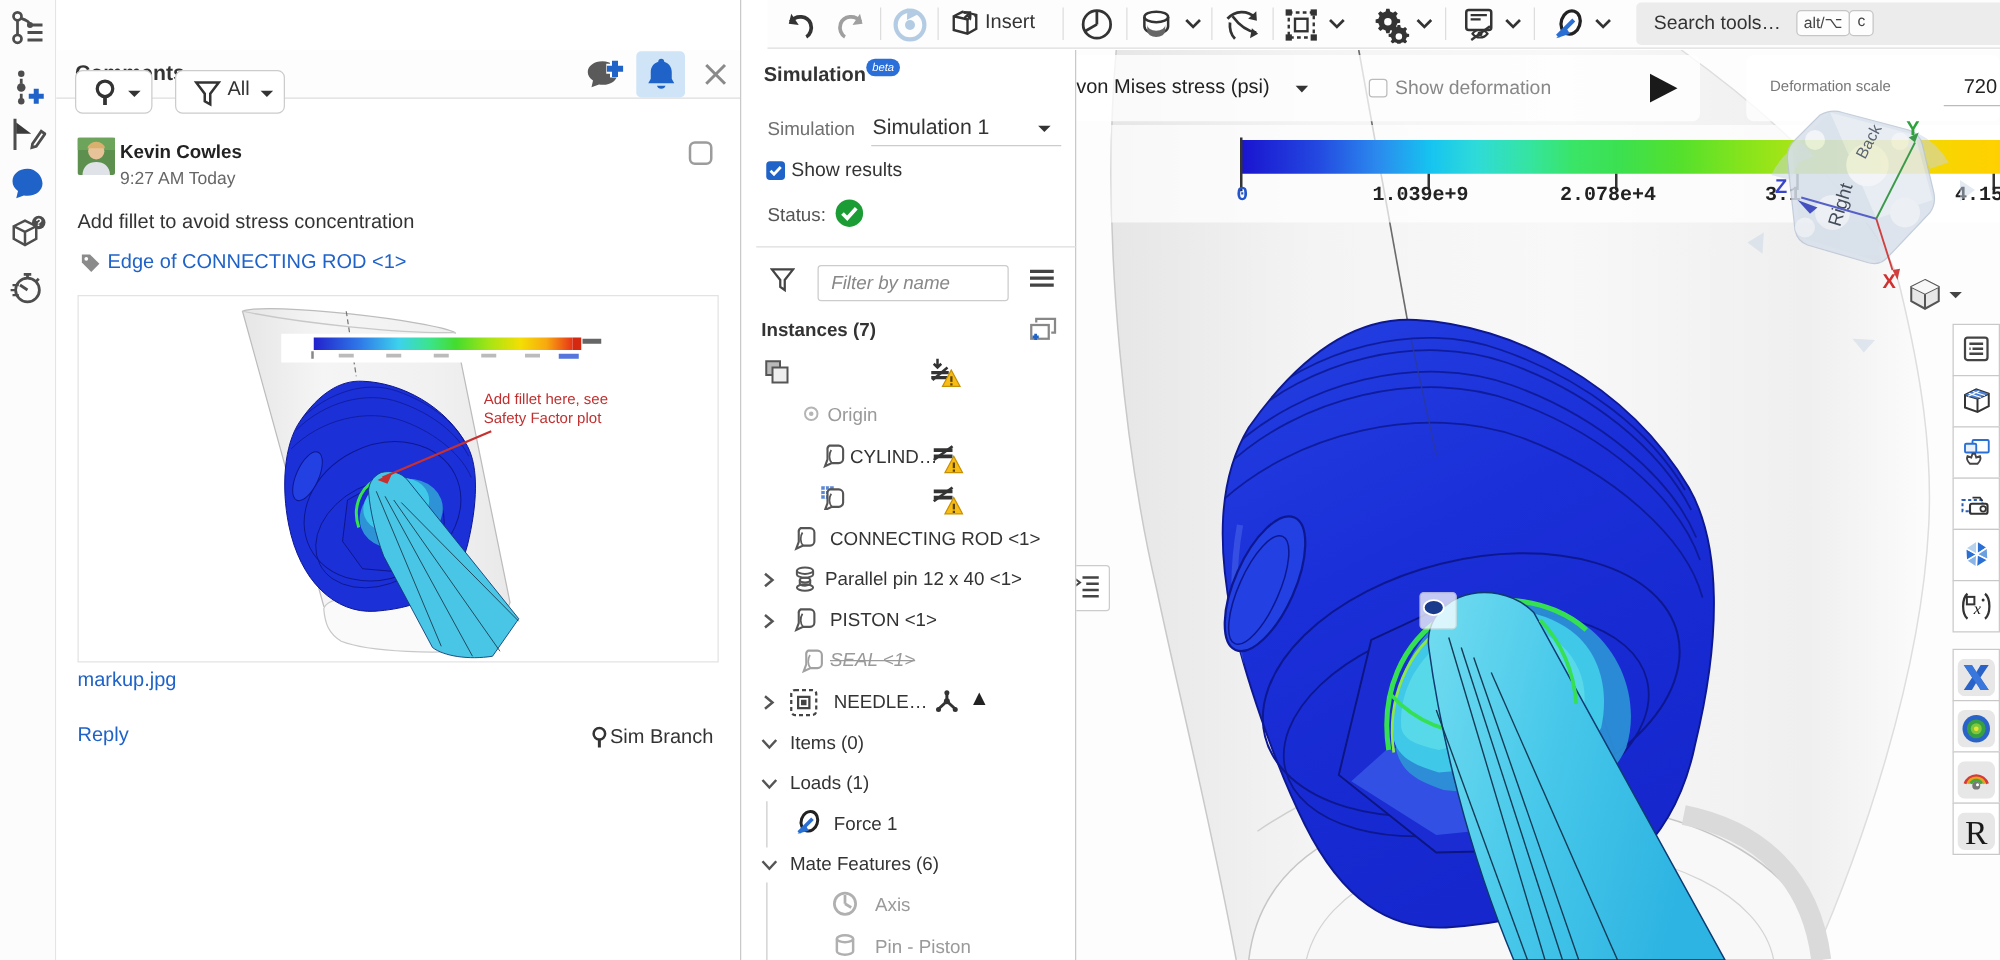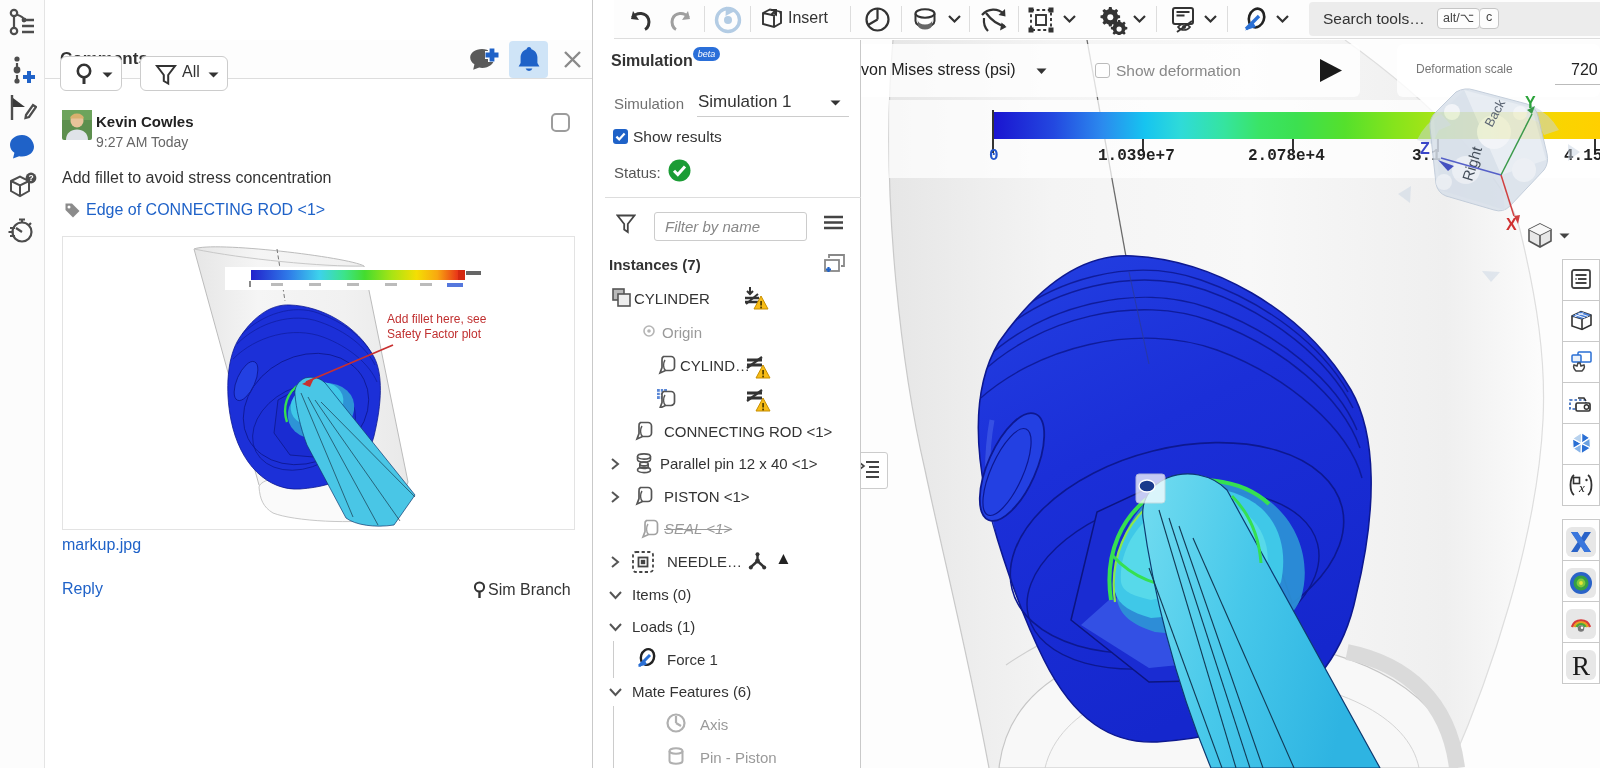--- a/index.html
+++ b/index.html
@@ -417,21 +417,21 @@
     <div class="abs" style="left:706px;top:44px;width:45px;height:1px;background:#bbb"></div>
 
     <div class="abs" style="left:40px;top:60px;width:711px;height:78px;background:rgba(255,255,255,0.72)"></div>
     <div class="abs" style="left:144px;top:72px;width:607px;height:27px;background:linear-gradient(to right,#1a14d0 0%,#2348e0 10%,#2b8aee 18%,#16c4f0 25%,#2fdbd8 31%,#35e4a0 38%,#3ae465 44%,#3ce050 50%,#55e02c 58%,#85e41c 66%,#b4e414 75%,#e8dc08 86%,#fad400 94%,#ffd000 100%)"></div>
     <div class="abs" style="left:143px;top:70px;width:2px;height:43px;background:#333"></div>
     <div class="abs" style="left:293px;top:99px;width:1.5px;height:13px;background:#333"></div>
     <div class="abs" style="left:443px;top:99px;width:1.5px;height:13px;background:#333"></div>
     <div class="abs" style="left:588px;top:99px;width:1.5px;height:13px;background:#333"></div>
     <div class="abs" style="left:745px;top:99px;width:1.5px;height:13px;background:#333"></div>
     <span class="abs" style="left:140px;top:107px;font-size:16px;color:#2255cc;font-family:'Liberation Mono',monospace;font-weight:bold">0</span>
-    <span class="abs" style="left:249px;top:107px;font-size:16px;color:#222;font-family:'Liberation Mono',monospace;font-weight:bold">1.039e+7</span>
+    <span class="abs" style="left:249px;top:107px;font-size:16px;color:#222;font-family:'Liberation Mono',monospace;font-weight:bold">1.039e+9</span>
     <span class="abs" style="left:399px;top:107px;font-size:16px;color:#222;font-family:'Liberation Mono',monospace;font-weight:bold">2.078e+4</span>
     <span class="abs" style="left:563px;top:107px;font-size:16px;color:#222;font-family:'Liberation Mono',monospace;font-weight:bold">3.1</span>
     <span class="abs" style="left:715px;top:107px;font-size:16px;color:#222;font-family:'Liberation Mono',monospace;font-weight:bold">4.157</span>
 
     <svg class="abs" style="left:545px;top:30px" width="206" height="220" viewBox="0 0 206 220">
       <g opacity="0.5" fill="#c9d5e3">
         <path d="M23 70 a 58 58 0 0 1 24 -26 l10 11 -12 5 -7 14 Z"></path>
         <path d="M139 36 a 58 58 0 0 1 26 24 l-15 5 -6 -13 -13 -5 Z"></path>
         <path d="M17 116 l-13 8 12 9 Z"></path>
         <path d="M88 201 l9 11 9 -10 Z"></path>
@@ -596,21 +596,20 @@
     <svg class="abs" style="left:218px;top:213px" width="23" height="21" viewBox="0 0 23 21">
       <path d="M6 5 V2 H21 V13 H18" fill="none" stroke="#888" stroke-width="1.8"></path>
       <rect x="2" y="7" width="14" height="11" fill="#fff" stroke="#888" stroke-width="1.8"></rect>
       <path d="M5.5 19 v-5 M3 16.5 h5" stroke="#1f62c8" stroke-width="2.2"></path>
     </svg>
 
     <svg class="abs" style="left:6px;top:247px" width="21" height="21" viewBox="0 0 21 21">
       <rect x="2" y="2" width="11" height="11" fill="#b9b9b9" stroke="#555" stroke-width="1.6"></rect>
       <rect x="7" y="7" width="12" height="12" fill="#eee" stroke="#555" stroke-width="1.6"></rect>
     </svg>
-    <span class="srow" style="left:29px;top:250px">CYLINDER</span>
     <svg class="abs" style="left:138px;top:246px" width="26" height="25" viewBox="0 0 26 25">
       <path d="M7 1 v6 M4 5 l3 3 3-3" stroke="#333" stroke-width="2" fill="none"></path>
       <path d="M2 12 h14 M2 16 h14" stroke="#333" stroke-width="2.6"></path>
       <path d="M3 18 L15 8" stroke="#333" stroke-width="2"></path>
       <path d="M18 10 l7 13 h-14 Z" fill="#f7bc16" stroke="#c88f00" stroke-width="1"></path>
       <rect x="17.2" y="15" width="1.8" height="4.5" fill="#5a4500"></rect>
         <rect x="17.2" y="20.6" width="1.8" height="1.8" fill="#5a4500"></rect>
     </svg>
     <svg class="abs" style="left:36px;top:283px" width="16" height="16" viewBox="0 0 16 16">
       <circle cx="8" cy="8" r="5" fill="none" stroke="#b5b5b5" stroke-width="1.6"></circle>

